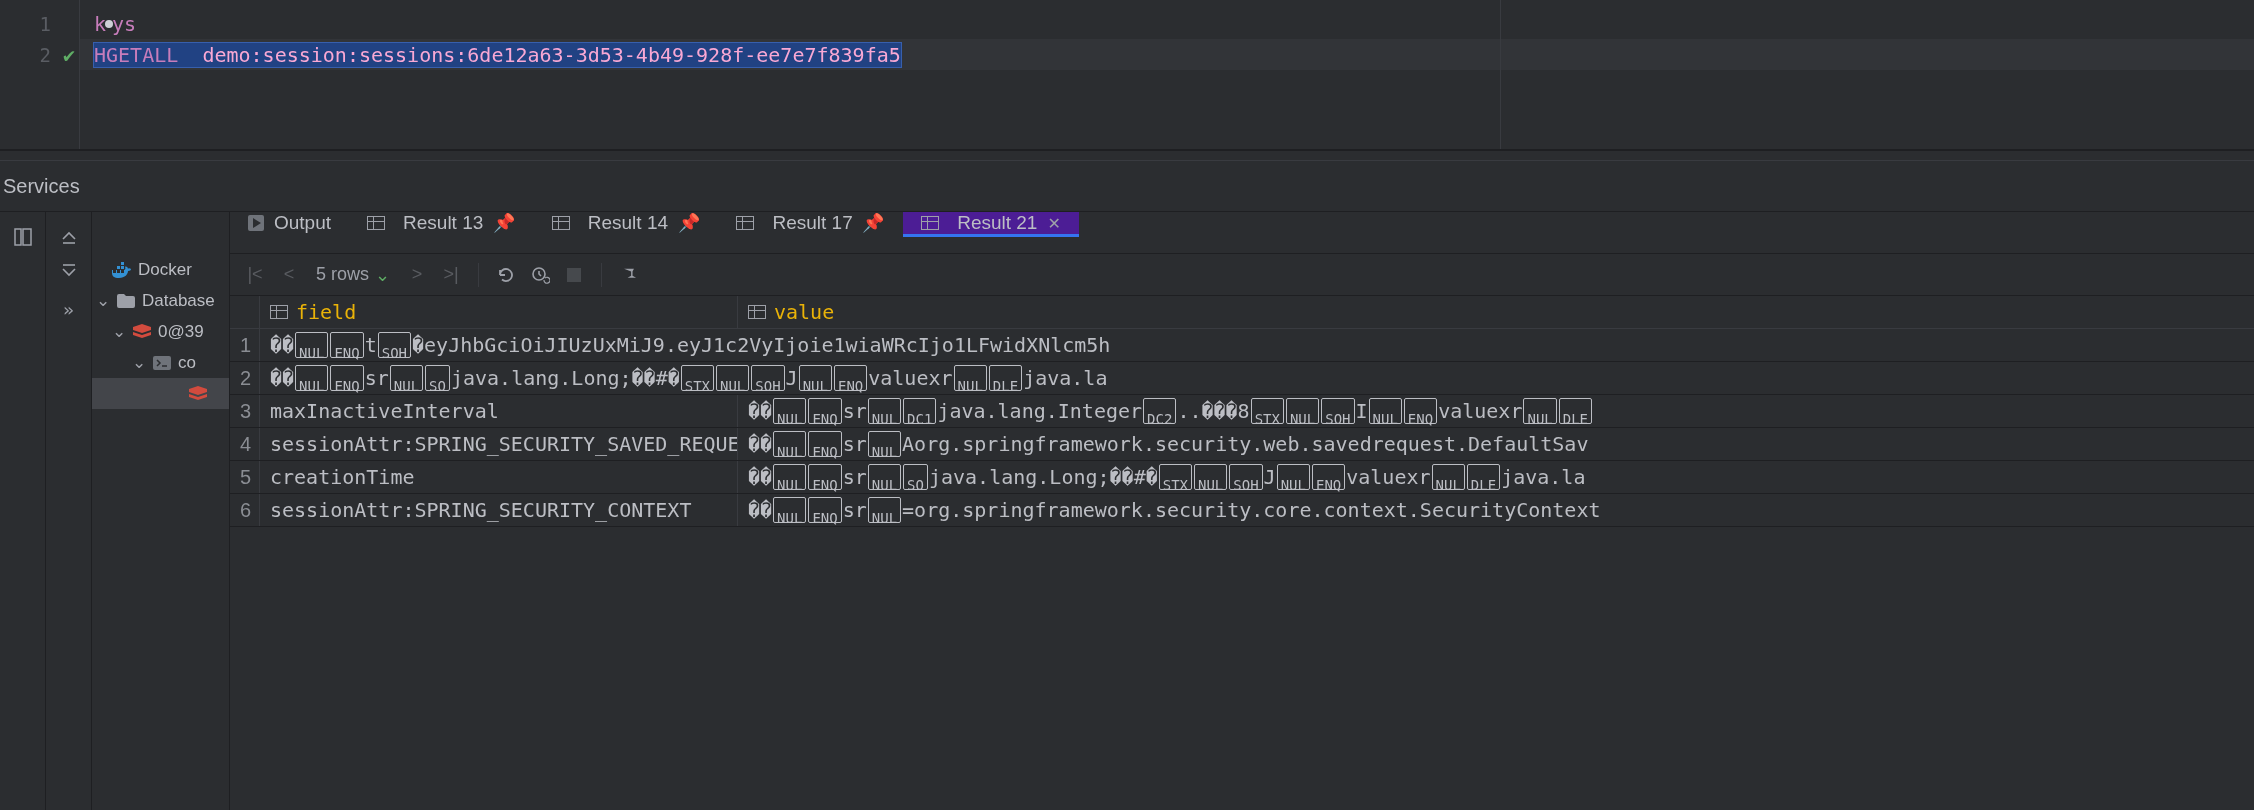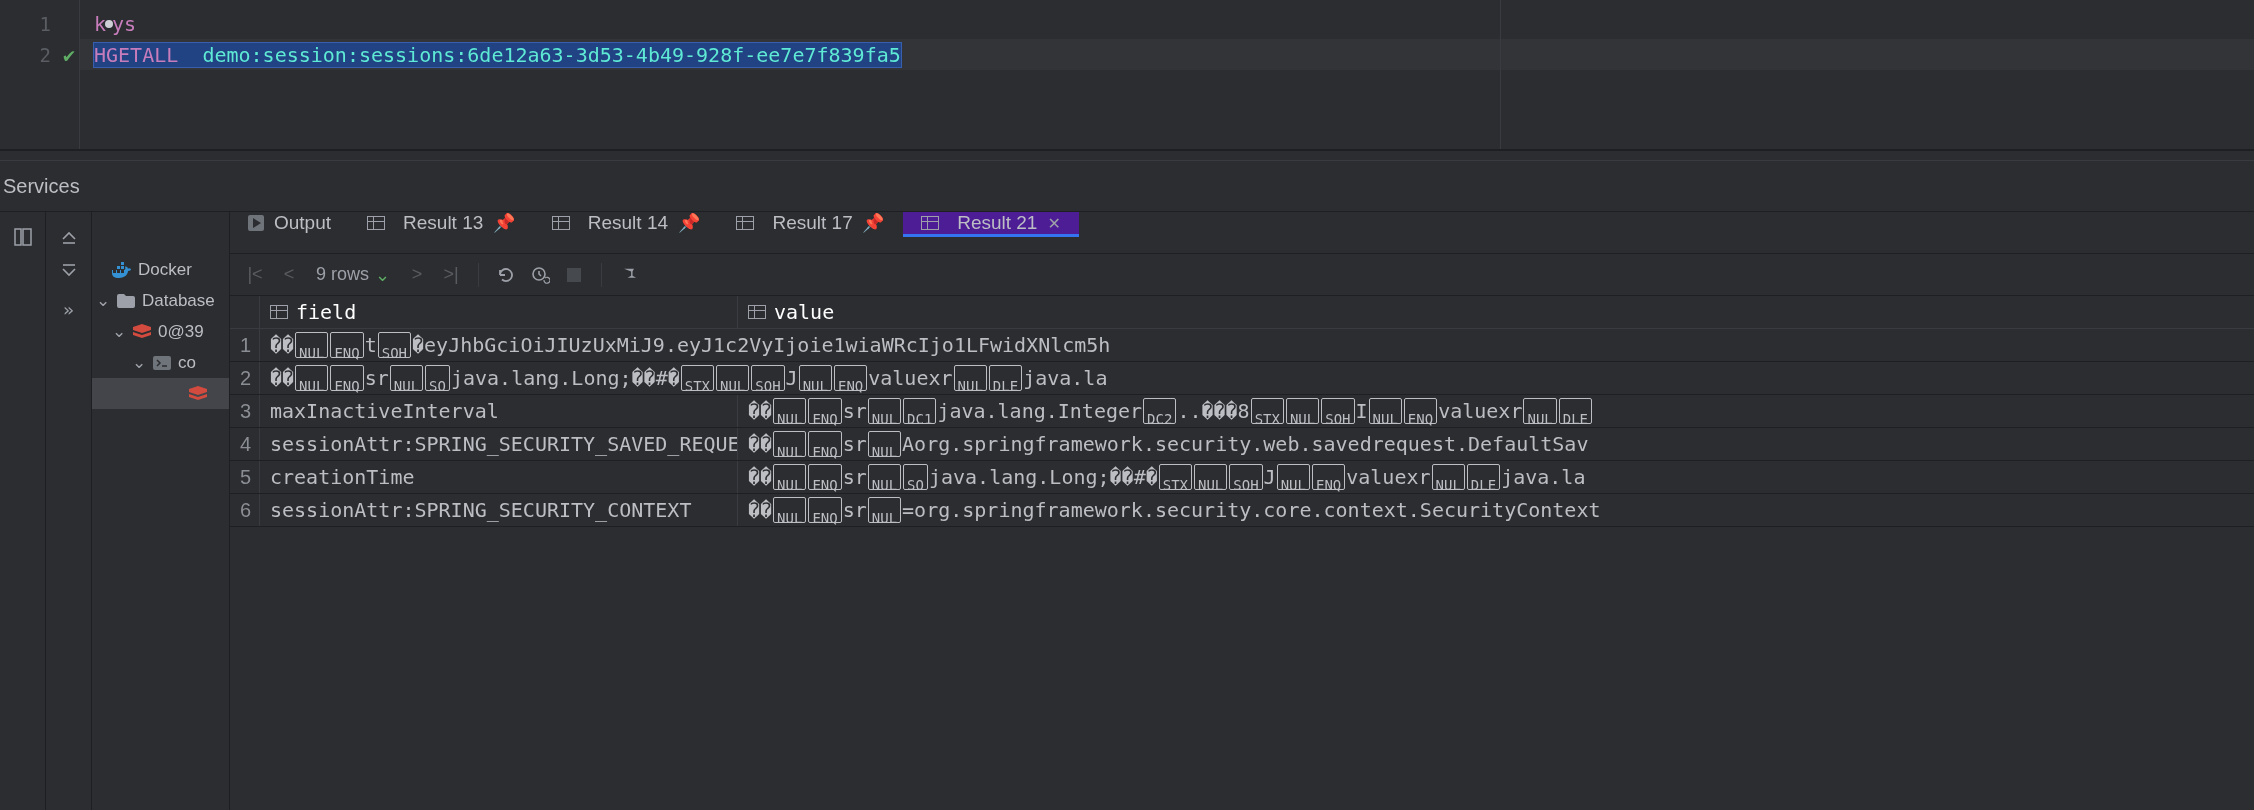--- a/index.html
+++ b/index.html
@@ -54,21 +54,21 @@
     align-items: center;
     padding-left: 14px;
     font-size: 20px;
     white-space: pre;
   }
   .code-line.active {
     background: #323438;
   }
   .kw { color: #c77dbb; }
   .str { color: #bcbec4; }
-  .arg { color: #5eead4; }
+  .arg { color: #f9a8d4; }
   .sel {
     background: #214283;
     outline: 1px solid #375fad;
   }
   .caret-dot {
     display:inline-block;
     width:8px;height:8px;
     background:#ced0d6;
     border-radius:50%;
     vertical-align:middle;
@@ -197,21 +197,21 @@
   .grid {
     font-size:20px;
   }
   .grid-row {
     display:flex;
     height:33px;
     align-items:center;
     border-bottom:1px solid #1e1f22;
   }
   .grid-row.header { background:#2b2d30; border-bottom:1px solid #393b40; font-family:-apple-system,'Segoe UI',sans-serif;}
-  .grid-row.header .cell { color:#ffffff; font-size:20px;}
+  .grid-row.header .cell { color:#eab308; font-size:20px;}
   .cell-num {
     width:30px;
     text-align:right;
     padding-right:8px;
     color:#8a8d93;
     border-right:1px solid #393b40;
     height:100%;
     display:flex;align-items:center;justify-content:flex-end;
     font-family:-apple-system,'Segoe UI',sans-serif;
   }
@@ -397,21 +397,21 @@
         <span class="hicon"></span>
         <span>Result 21</span>
         <span class="close">✕</span>
       </div>
     </div>
 
     <div class="rtoolbar">
       <div class="ibtn disabled">|&lt;</div>
       <div class="ibtn disabled">&lt;</div>
       <div class="rowcount">
-        <span>9 rows</span>
+        <span>5 rows</span>
           <span class="dd">⌄</span>
       </div>
       <div class="ibtn disabled">&gt;</div>
       <div class="ibtn disabled">&gt;|</div>
       <div class="vsep"></div>
       <div class="ibtn">
         <svg width="18" height="18" viewBox="0 0 18 18" fill="none" stroke="#9da0a8" stroke-width="1.8">
             <path d="M3 9a6 6 0 1 1 2 4.5M3 9V4M3 9h5"></path>
           </svg>
       </div>

